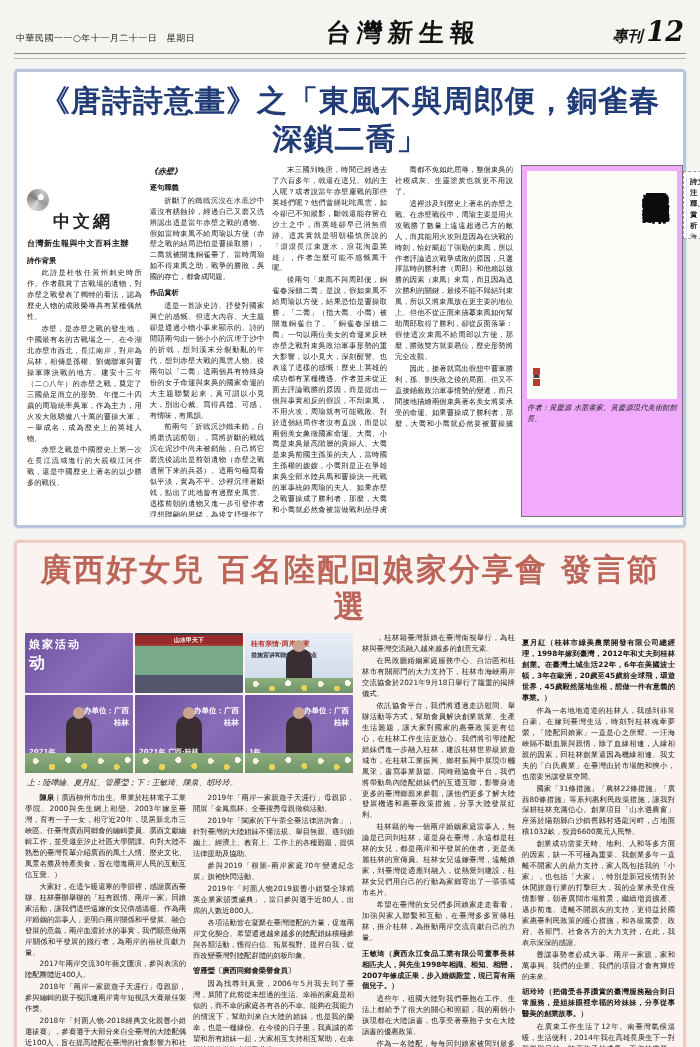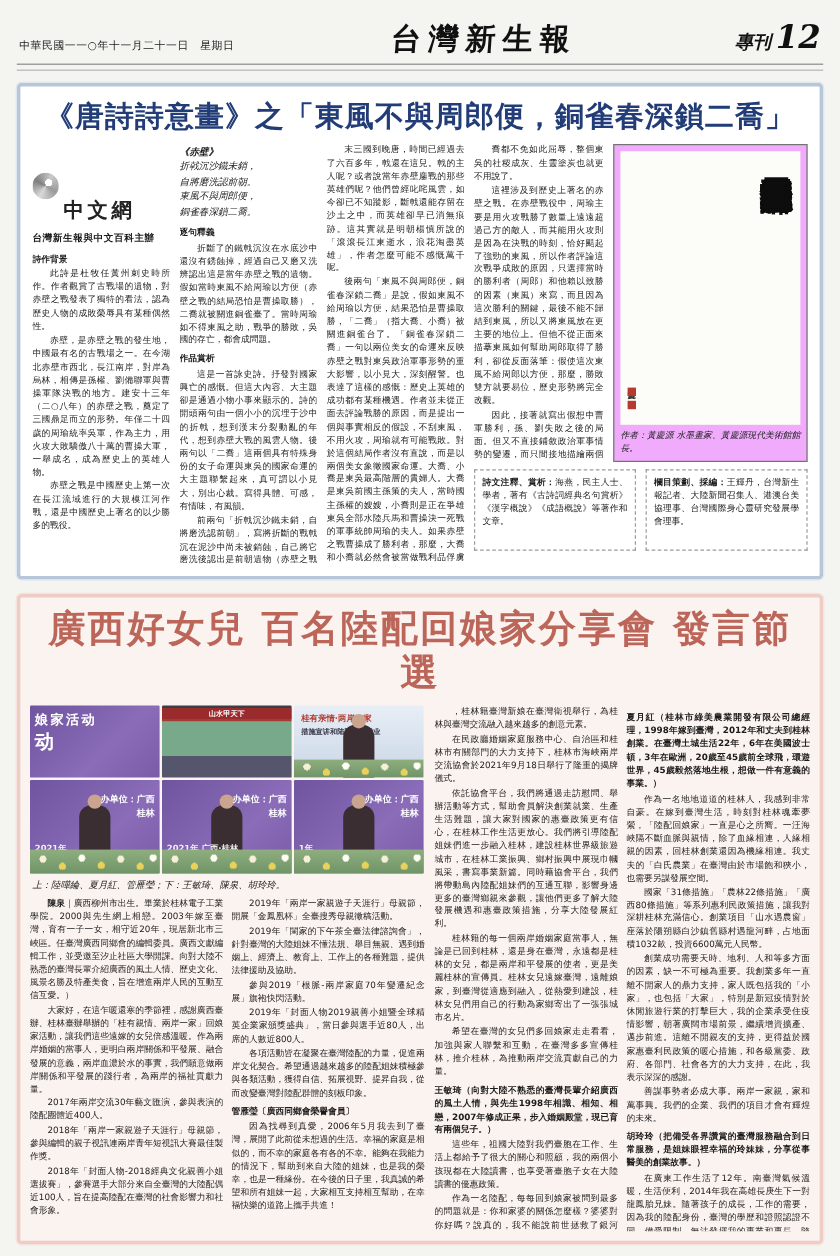--- a/index.html
+++ b/index.html
@@ -20,21 +20,21 @@
   .pageno{font-family:"DejaVu Serif","Liberation Serif",serif;font-style:italic;
        font-weight:700;color:#111;white-space:nowrap;padding-bottom:2px;}
   .pageno .lbl{font-size:15px;margin-right:4px;}
   .pageno .num{font-size:27px;}
   .rule{height:4px;border-top:1px solid #8b8b8b;border-bottom:1px solid #b5b5b5;
        margin:0 14px;}
   
   .a1{margin:10px 14px 0 14px;background:#fff;
       border:3px solid #b7c6d8;outline:1px solid #e2e8f0;border-radius:4px;
       padding:8px 10px 8px 10px;}
-  .a1-headline{font-size:24px;font-weight:900;color:#223c77;text-align:center;
+  .a1-headline{font-size:30px;font-weight:900;color:#223c77;text-align:center;
       letter-spacing:1px;line-height:1.25;margin:2px 0 8px 0;
       font-family:"DejaVu Sans","Liberation Sans",sans-serif;}
   .a1-body{display:flex;gap:8px;}
   .col{font-size:7.3px;line-height:1.5;text-align:justify;overflow:hidden;}
   .a1-body .col{width:118px;height:352px;}
   .para{text-indent:2em;margin:0 0 1px 0;}
   .subhead{font-weight:700;margin:5px 0 2px 0;}
   
   .logo-block{margin-bottom:6px;}
   .logo-row{display:flex;align-items:center;gap:4px;}
@@ -43,21 +43,21 @@
         radial-gradient(circle at 62% 38%, #fff 0 3px, transparent 3px),
         conic-gradient(from 120deg,#9a9a9a,#d9d9d9,#7e7e7e,#c9c9c9,#9a9a9a);}
   .logo-name{font-family:"DejaVu Serif","Liberation Serif",serif;font-weight:900;
       font-size:17px;letter-spacing:3px;color:#222;margin-top:44px;}
   .logo-sub{font-size:8px;font-weight:700;margin-top:3px;letter-spacing:.5px;}
   
   .poem{font-family:"DejaVu Serif","Liberation Serif",serif;font-style:italic;
       font-size:8px;line-height:1.6;margin-bottom:4px;}
   .poem-title{font-weight:700;}
   
-  .rightwrap{display:flex;flex-direction:column;width:278px;}
+  .rightwrap{display:flex;flex-direction:row;width:278px;}
   .rw-top{display:flex;gap:8px;}
   .rw-top .col{width:118px;height:262px;}
   .art{width:150px;flex:0 0 150px;border:1px solid #737373;background:#f0abfc;
       padding:5px;}
   .art-canvas{position:relative;height:228px;background:#fcfcf8;overflow:hidden;}
   .art-text{writing-mode:vertical-rl;text-orientation:upright;
       font-family:"DejaVu Serif","Liberation Serif",serif;font-weight:900;
       font-size:27px;line-height:1.25;color:#0d0d0d;height:100%;
       margin-left:auto;padding:2px 4px 0 0;}
   .art-sig{position:absolute;left:4px;bottom:34px;writing-mode:vertical-rl;
@@ -145,26 +145,20 @@
           <div class="subhead">詩作背景</div>
           <div class="para">此詩是杜牧任黃州刺史時所作。作者觀賞了古戰場的遺物，對赤壁之戰發表了獨特的看法，認為歷史人物的成敗榮辱具有某種偶然性。</div>
           <div class="para">赤壁，是赤壁之戰的發生地，中國最有名的古戰場之一。在今湖北赤壁市西北，長江南岸，對岸為烏林，相傳是孫權、劉備聯軍與曹操軍隊決戰的地方。建安十三年（二○八年）的赤壁之戰，奠定了三國鼎足而立的形勢。年僅二十四歲的周瑜統率吳軍，作為主力，用火攻大敗驕傲八十萬的曹操大軍，一舉成名，成為歷史上的英雄人物。</div>
           <div class="para">赤壁之戰是中國歷史上第一次在長江流域進行的大規模江河作戰，還是中國歷史上著名的以少勝多的戰役。</div>
         </div>
     </div>
 
     <div class="col">
       <div class="poem">
         <div class="poem-title">《赤壁》</div>
-        <div>
-            <div class="poem-line">折戟沉沙鐵未銷，</div>
-            <div class="poem-line">自將磨洗認前朝。</div>
-            <div class="poem-line">東風不與周郎便，</div>
-            <div class="poem-line">銅雀春深鎖二喬。</div>
-          </div>
       </div>
       <div>
           <div class="subhead">逐句釋義</div>
           <div class="para">折斷了的鐵戟沉沒在水底沙中還沒有銹蝕掉，經過自己又磨又洗辨認出這是當年赤壁之戰的遺物。假如當時東風不給周瑜以方便（赤壁之戰的結局恐怕是曹操取勝），二喬就被關進銅雀臺了。當時周瑜如不得東風之助，戰爭的勝敗，吳國的存亡，都會成問題。</div>
           <div class="subhead">作品賞析</div>
           <div class="para">這是一首詠史詩。抒發對國家興亡的感慨。但這大內容、大主題卻是通過小物小事來顯示的。詩的開頭兩句由一個小小的沉埋于沙中的折戟，想到漢末分裂動亂的年代，想到赤壁大戰的風雲人物。後兩句以「二喬」這兩個具有特殊身份的女子命運與東吳的國家命運的大主題聯繫起來，真可謂以小見大，別出心裁。寫得具體、可感，有情味，有風韻。</div>
           <div class="para">前兩句「折戟沉沙鐵未銷，自將磨洗認前朝」，寫將折斷的戰戟沉在泥沙中尚未被銷蝕，自己將它磨洗後認出是前朝遺物（赤壁之戰遺留下來的兵器）。這兩句極寫看似平淡，實為不平。沙裡沉埋著斷戟，點出了此地曾有過歷史風雲。這樣前朝的遺物又進一步引發作者浮想聯翩的思緒，為後文抒懷作了很好的鋪墊。斷戟從漢</div>
         </div>
     </div>
 
@@ -273,21 +267,21 @@
       </div>
     </div>
 
     <div class="colR">
       <div>
           <div class="para">，桂林籍臺灣新娘在臺灣衛視舉行，為桂林與臺灣交流融入越來越多的創意元素。</div>
           <div class="para">在民政廳婚姻家庭服務中心、自治區和桂林市有關部門的大力支持下，桂林市海峽兩岸交流協會於2021年9月18日舉行了隆重的揭牌儀式。</div>
           <div class="para">依託協會平台，我們將通過走訪慰問、舉辦活動等方式，幫助會員解決創業就業、生產生活難題，讓大家對國家的惠臺政策更有信心，在桂林工作生活更放心。我們將引導陸配姐妹們進一步融入桂林，建設桂林世界級旅遊城市，在桂林工業振興、鄉村振興中展現巾幗風采，書寫事業新篇。同時藉協會平台，我們將帶動島內陸配姐妹們的互通互聯，影響身邊更多的臺灣鄉親來參觀，讓他們更多了解大陸發展機遇和惠臺政策措施，分享大陸發展紅利。</div>
           <div class="para">桂林籍的每一個兩岸婚姻家庭當事人，無論是已回到桂林，還是身在臺灣，永遠都是桂林的女兒，都是兩岸和平發展的使者，更是美麗桂林的宣傳員。桂林女兒遠嫁臺灣，遠離娘家，到臺灣從適應到融入，從熱愛到建設，桂林女兒們用自己的行動為家鄉寄出了一張張城市名片。</div>
           <div class="para">希望在臺灣的女兒們多回娘家走走看看，加強與家人聯繫和互動，在臺灣多多宣傳桂林，推介桂林，為推動兩岸交流貢獻自己的力量。</div>
-          <div class="subhead">王敏琦（向對大陸不熟悉的臺灣長輩介紹廣西的風土人情，與先生1998年相識、相知、相戀，2007年修成正果，步入婚姻殿堂，現已育有兩個兒子。）</div>
+          <div class="subhead">王敏琦（廣西永江食品工業有限公司董事長林相匹夫人，與先生1998年相識、相知、相戀，2007年修成正果，步入婚姻殿堂，現已育有兩個兒子。）</div>
           <div class="para">這些年，祖國大陸對我們臺胞在工作、生活上都給予了很大的關心和照顧，我的兩個小孩現都在大陸讀書，也享受著臺胞子女在大陸讀書的優惠政策。</div>
           <div class="para">作為一名陸配，每每回到娘家被問到最多的問題就是：你和家婆的關係怎麼樣？婆婆對你好嗎？說真的，我不能說前世拯救了銀河系，但至少我與先生修到了共枕眠的姻緣，不僅讓我遇到了一位好老公，更讓我遇到了一位好家婆。我的化妝品一直都是家婆送的。去年因為新冠疫情影響，我們響應就地過年，給臺灣的老人電話拜年中，我家婆第一句話就是：化妝品你還夠用嗎？就這麼簡單的一句話，讓我頓時感受到家庭的溫暖和老人的關愛。每個幸福家庭都是一樣的，這也讓我感受到兩岸婚姻的家庭，其實在婚姻中都是一樣的，都需要彼此的尊重和相互的付出。</div>
         </div>
     </div>
     <div class="colR">
       <div>
           <div class="subhead">夏月紅（桂林市綠美農業開發有限公司總經理，1998年嫁到臺灣，2012年和丈夫到桂林創業。在臺灣土城生活22年，6年在美國波士頓，3年在歐洲，20歲至45歲前全球飛，環遊世界，45歲毅然落地生根，想做一件有意義的事業。）</div>
           <div class="para">作為一名地地道道的桂林人，我感到非常自豪。在嫁到臺灣生活，時刻對桂林魂牽夢縈，「陸配回娘家」一直是心之所嚮。一汪海峽隔不斷血脈與親情，除了血緣相連，人緣相親的因素，回桂林創業還因為機緣相連。我丈夫的「白氏農業」在臺灣由於市場飽和狹小，也需要另謀發展空間。</div>
           <div class="para">國家「31條措施」「農林22條措施」「廣西80條措施」等系列惠利民政策措施，讓我對深耕桂林充滿信心。創業項目「山水遇農窗」座落於陽朔縣白沙鎮舊縣村遇龍河畔，占地面積1032畝，投資6600萬元人民幣。</div>
           <div class="para">創業成功需要天時、地利、人和等多方面的因素，缺一不可極為重要。我創業多年一直離不開家人的鼎力支持，家人既包括我的「小家」，也包括「大家」，特別是新冠疫情對於休閒旅遊行業的打擊巨大，我的企業承受住疫情影響，朝著廣闊市場前景，繼續增資擴產、邁步前進。這離不開親友的支持，更得益於國家惠臺利民政策的暖心措施，和各級黨委、政府、各部門、社會各方的大力支持，在此，我表示深深的感謝。</div>

